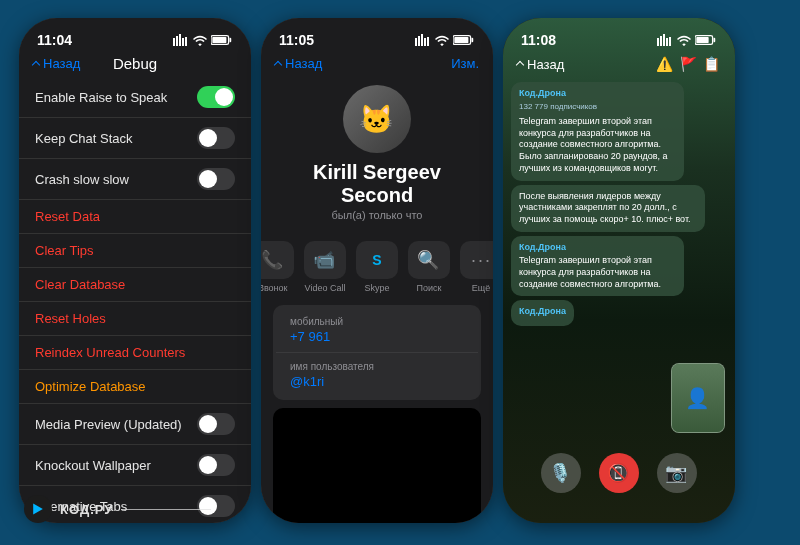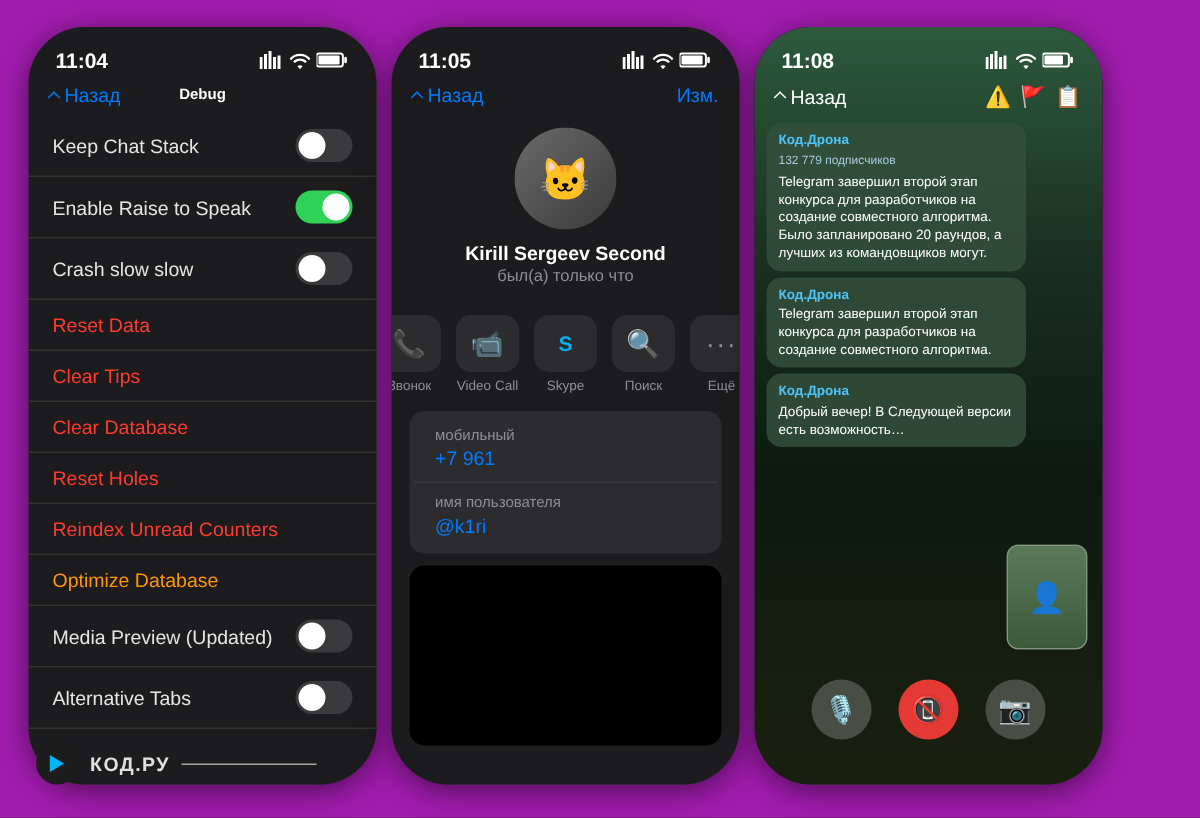--- a/index.html
+++ b/index.html
@@ -12,21 +12,21 @@
       justify-content: center;
       font-family: -apple-system, BlinkMacSystemFont, 'SF Pro Text', 'Helvetica Neue', sans-serif;
       overflow: hidden;
     }
     .screenshot-container {
       width: 800px;
       height: 545px;
       display: flex;
       gap: 0px;
       padding: 18px 14px;
-      background: #a21caf;
+      background: #0c4a6e;
       align-items: flex-start;
       position: relative;
     }
     
     .watermark {
       position: absolute;
       bottom: 22px;
       left: 24px;
       display: flex;
       align-items: center;
@@ -109,22 +109,22 @@
       align-items: center;
       color: #007aff;
       font-size: 13px;
       gap: 2px;
     }
     .phone1 .nav-bar .title {
       position: absolute;
       left: 50%;
       transform: translateX(-50%);
       color: #fff;
-      font-size: 10px;
-      font-weight: 700;
+      font-size: 15px;
+      font-weight: 400;
     }
     .phone1 .settings-list {
       overflow-y: hidden;
     }
     .phone1 .settings-item {
       display: flex;
       align-items: center;
       justify-content: space-between;
       padding: 9px 16px;
       border-bottom: 1px solid #333;
@@ -193,21 +193,21 @@
     .phone2 .avatar-inner {
       width: 100%;
       height: 100%;
       background: linear-gradient(135deg, #6a6a6a, #3a3a3a);
       display: flex;
       align-items: center;
       justify-content: center;
       font-size: 28px;
     }
     .phone2 .contact-name {
-      font-size: 13px;
+      font-size: 20px;
       font-weight: 600;
       color: #fff;
       text-align: center;
       margin-bottom: 2px;
     }
     .phone2 .contact-status {
       font-size: 11px;
       color: #8e8e93;
       text-align: center;
     }
@@ -434,26 +434,26 @@
       <div class="nav-bar">
         <div class="back-btn">
           <span class="chevron"></span>
           <span>Назад</span>
         </div>
         <span class="title">Debug</span>
       </div>
 
       <div class="settings-list">
         <div class="settings-item">
+          <span class="label">Enable Raise to Speak</span>
+          <div class="toggle on"></div>
+        </div>
+        <div class="settings-item">
           <span class="label">Keep Chat Stack</span>
           <div class="toggle off"></div>
-        </div>
-        <div class="settings-item">
-          <span class="label">Enable Raise to Speak</span>
-          <div class="toggle on"></div>
         </div>
         <div class="settings-item">
           <span class="label">Crash slow slow</span>
           <div class="toggle off"></div>
         </div>
         <div class="settings-item action-red">
           <span class="label">Reset Data</span>
         </div>
         <div class="settings-item action-red">
           <span class="label">Clear Tips</span>
@@ -465,20 +465,24 @@
           <span class="label">Reset Holes</span>
         </div>
         <div class="settings-item action-red">
           <span class="label">Reindex Unread Counters</span>
         </div>
         <div class="settings-item action-orange">
           <span class="label">Optimize Database</span>
         </div>
         <div class="settings-item">
           <span class="label">Media Preview (Updated)</span>
+          <div class="toggle off"></div>
+        </div>
+        <div class="settings-item">
+          <span class="label">Knockout Wallpaper</span>
           <div class="toggle off"></div>
         </div>
         <div class="settings-item">
           <span class="label">Alternative Tabs</span>
           <div class="toggle off"></div>
         </div>
 
       </div>
     </div>
   </div>
@@ -592,27 +596,29 @@
             <span class="nav-icon">📋</span>
           </div>
         </div>
 
         <div class="chat-area">
           <div class="chat-bubble received">
             <div class="sender">Код.Дрона</div>
             <div style="font-size:8px;color:#acd;margin-bottom:4px;">132 779 подписчиков</div>
             <span>Telegram завершил второй этап конкурса для разработчиков на создание совместного алгоритма. Было запланировано 20 раундов, а лучших из командовщиков могут.</span>
           </div>
+          <div class="chat-bubble received" style="max-width:90%;">
+            <span>После выявления лидеров между участниками закреплят по 20 долл., с лучших за помощь скоро+ 10. плюс+ вот.</span>
+          </div>
           <div class="chat-bubble received">
             <div class="sender">Код.Дрона</div>
             <span>Telegram завершил второй этап конкурса для разработчиков на создание совместного алгоритма.</span>
           </div>
           <div class="chat-bubble received">
             <div class="sender">Код.Дрона</div>
-            <span>Добрый вечер! В Следующей версии есть возможность…</span>
           </div>
         </div>
       </div>
 
       <div class="pip-video">
         <div class="pip-inner">👤</div>
       </div>
 
       <div class="call-controls">
         <div class="ctrl-btn mic">🎙️</div>

